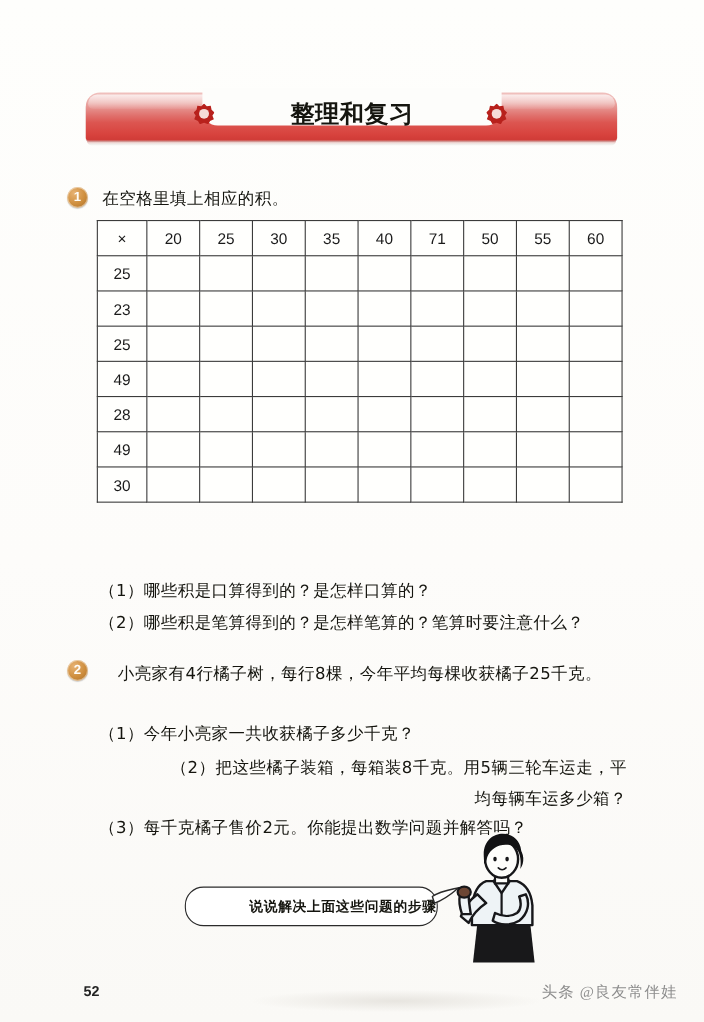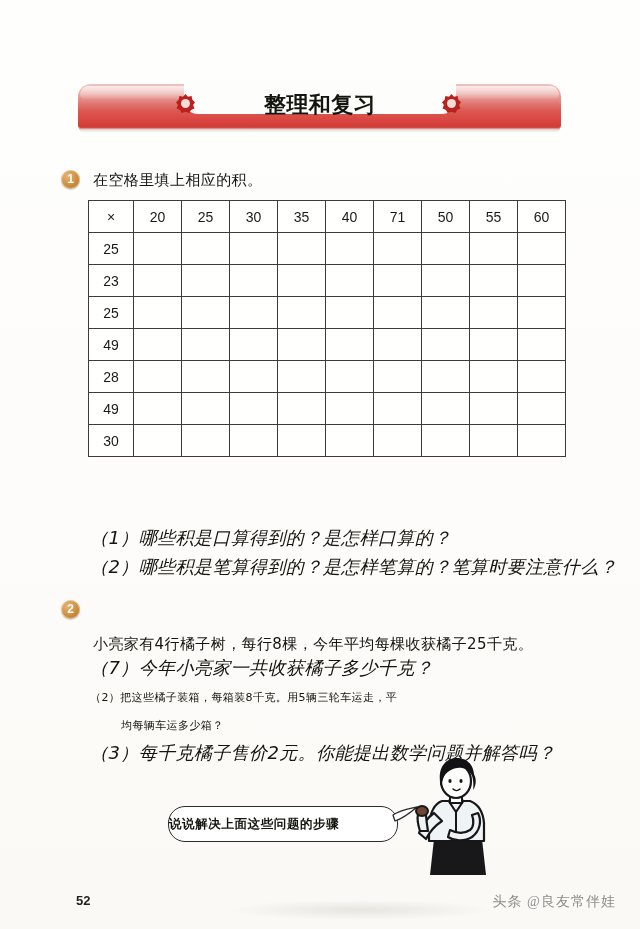--- a/index.html
+++ b/index.html
@@ -166,62 +166,61 @@
     background: #fffffd;
   }
   table.grid td.lab { width: 44px; }
   table.grid td.col { width: 47px; }
   table.grid tr.head td { font-size: 14px; }
   table.grid td.times { font-size: 14px; }
 
   
   .sub {
     position: absolute;
-    font-size: 18px;
+    font-size: 15px;
     line-height: 25px;
     white-space: nowrap;
-    font-style: italic;
   }
   #q1-a { left: 90px; top: 525px; }
   #q1-b { left: 90px; top: 554px; }
 
   #q2-stem {
     position: absolute;
-    left: 93px;
+    left: 107px;
     top: 598px;
     width: 472px;
     font-size: 15px;
     line-height: 29px;
-    margin-top: 32px;
   }
   #q2-a { left: 90px; top: 655px; }
   #q2-b {
     position: absolute;
     left: 90px;
     top: 684px;
     width: 480px;
-    font-size: 11px;
+    font-size: 15px;
     line-height: 28px;
+    text-align: right;
   }
   #q2-b .indent { display: block; padding-left: 31px; }
   #q2-c { left: 90px; top: 740px; }
 
   
   .bubble {
     position: absolute;
     left: 168px;
     top: 806px;
     width: 228px;
     height: 34px;
     border: 1.4px solid #2b2b2b;
     border-radius: 17px;
     background: #ffffff;
     font-size: 12.5px;
     line-height: 34px;
-    text-align: left;
+    text-align: right;
     letter-spacing: .6px;
     font-weight: 600;
   }
   .bubble-tail {
     position: absolute;
     left: 392px;
     top: 806px;
     width: 26px;
     height: 18px;
   }
@@ -392,21 +391,21 @@
         </tbody>
     </table>
   </div>
 
   <div class="sub cn" id="q1-a">（1）哪些积是口算得到的？是怎样口算的？</div>
   <div class="sub cn" id="q1-b">（2）哪些积是笔算得到的？是怎样笔算的？笔算时要注意什么？</div>
 
   <div class="num-badge" id="badge2">2</div>
   <div class="cn" id="q2-stem">小亮家有4行橘子树，每行8棵，今年平均每棵收获橘子25千克。</div>
 
-  <div class="sub cn" id="q2-a">（7）今年小亮家一共收获橘子多少千克？</div>
+  <div class="sub cn" id="q2-a">（1）今年小亮家一共收获橘子多少千克？</div>
   <div class="cn" id="q2-b">
     <span>（2）把这些橘子装箱，每箱装8千克。用5辆三轮车运走，平</span>
     <span class="indent">均每辆车运多少箱？</span>
   </div>
   <div class="sub cn" id="q2-c">（3）每千克橘子售价2元。你能提出数学问题并解答吗？</div>
 
   <div class="bubble cn">说说解决上面这些问题的步骤</div>
   <div class="bubble-tail">
     <svg width="26" height="18" viewBox="0 0 26 18">
       <path d="M1 9 C8 4, 16 3, 25 1 C18 7, 12 12, 3 15 Z" fill="#ffffff" stroke="#2b2b2b" stroke-width="1.3" stroke-linejoin="round"></path>

